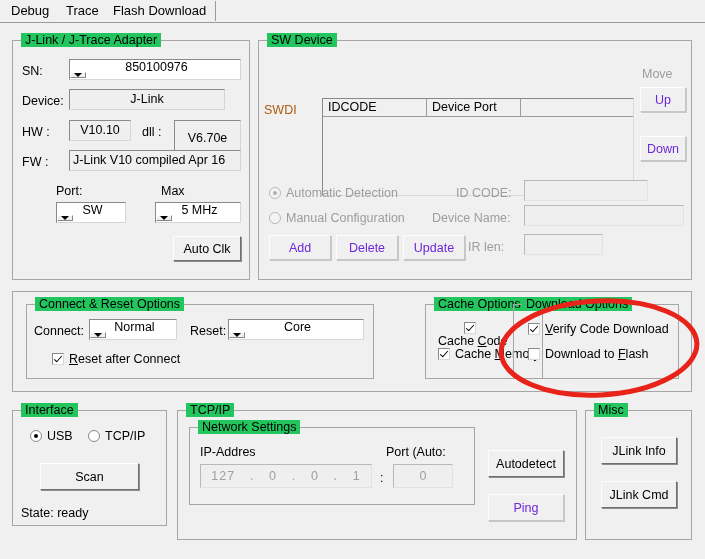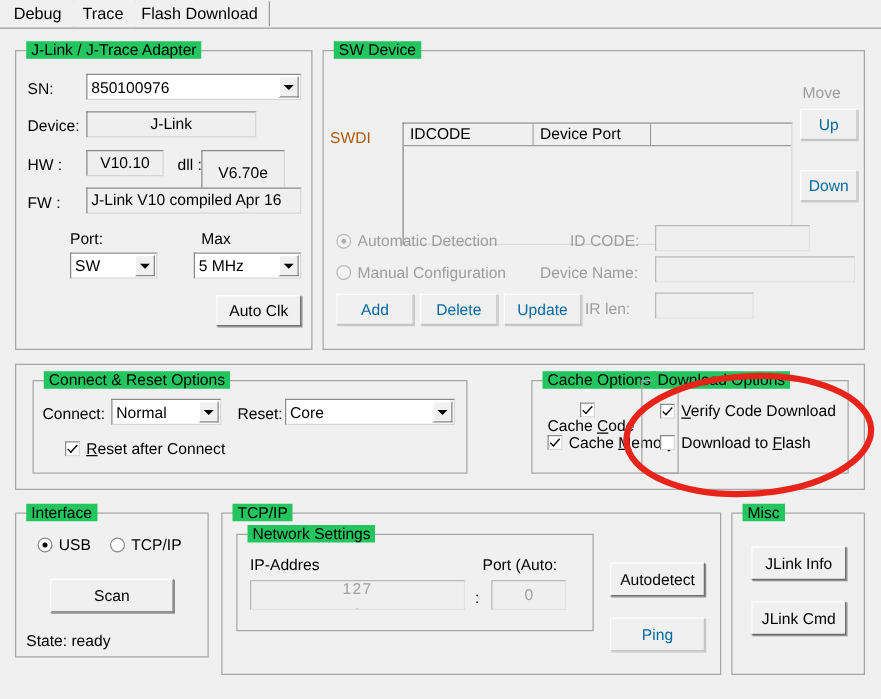--- a/index.html
+++ b/index.html
@@ -99,36 +99,36 @@
   .field.ro {
     background: #efefef;
     justify-content: center;
   }
   .field.dis {
     background: #efefef;
     color: #a0a0a0;
     border-color: #b8b8b8;
     border-right-color: #e2e2e2;
     border-bottom-color: #e2e2e2;
-    flex-direction: column;
   }
   .field.center { justify-content: center; }
 
   
   .combo {
     position: absolute;
     box-sizing: border-box;
     border: 1px solid #8a8a8a;
     border-right-color: #d6d6d6;
     border-bottom-color: #d6d6d6;
     background: #fff;
     font-size: 12.5px;
     display: flex;
     align-items: center;
     overflow: hidden;
+    flex-direction: column;
   }
   .combo .ctext {
     flex: 1;
     padding-left: 3px;
     white-space: nowrap;
     overflow: hidden;
   }
   .combo .carrow {
     width: 16px;
     align-self: stretch;
@@ -159,21 +159,21 @@
     border-top-color: #fdfdfd;
     border-left-color: #fdfdfd;
     box-shadow: 1px 1px 0 0 #8d8d8d;
     display: flex;
     align-items: center;
     justify-content: center;
     font-size: 12.5px;
     white-space: nowrap;
     cursor: default;
   }
-  .btn.dis { color: #0369a1; border-color: #c6c6c6; border-top-color:#fdfdfd; border-left-color:#fdfdfd; box-shadow: 1px 1px 0 0 #c8c8c8; }
+  .btn.dis { color: #6d28d9; border-color: #c6c6c6; border-top-color:#fdfdfd; border-left-color:#fdfdfd; box-shadow: 1px 1px 0 0 #c8c8c8; }
 
   
   .chk {
     position: absolute;
     display: flex;
     align-items: center;
     white-space: nowrap;
     font-size: 12.5px;
     line-height: 14px;
   }
@@ -278,26 +278,26 @@
   <div class="group" style="left:12px; top:17px; width:238px; height:240px;">
     <div class="gtitle">J-Link / J-Trace Adapter</div>
 
     <div class="lbl" style="left:9px; top:23px;">SN:</div>
     <div class="combo" style="left:56px; top:18px; width:172px; height:21px;">
       <span class="ctext">850100976</span>
       <span class="carrow"></span>
     </div>
 
     <div class="lbl" style="left:9px; top:53px;">Device:</div>
-    <div class="field ro" style="left:56px; top:48px; width:136px; height:21px;">J-Link</div>
+    <div class="field ro" style="left:56px; top:48px; width:156px; height:21px;">J-Link</div>
 
     <div class="lbl" style="left:9px; top:84px;">HW :</div>
     <div class="field ro" style="left:56px; top:79px; width:62px; height:21px;">V10.10</div>
     <div class="lbl" style="left:129px; top:84px;">dll :</div>
-    <div class="field ro" style="left:148px; top:79px; width:67px; height:37px;">V6.70e</div>
+    <div class="field ro" style="left:161px; top:79px; width:67px; height:37px;">V6.70e</div>
 
     <div class="lbl" style="left:9px; top:114px;">FW :</div>
     <div class="field ro" style="left:56px; top:109px; width:172px; height:21px; justify-content:flex-start;">J-Link V10 compiled Apr 16</div>
 
     <div class="lbl" style="left:43px; top:143px;">Port:</div>
     <div class="combo" style="left:43px; top:161px; width:70px; height:21px;">
       <span class="ctext">SW</span>
       <span class="carrow"></span>
     </div>
 

